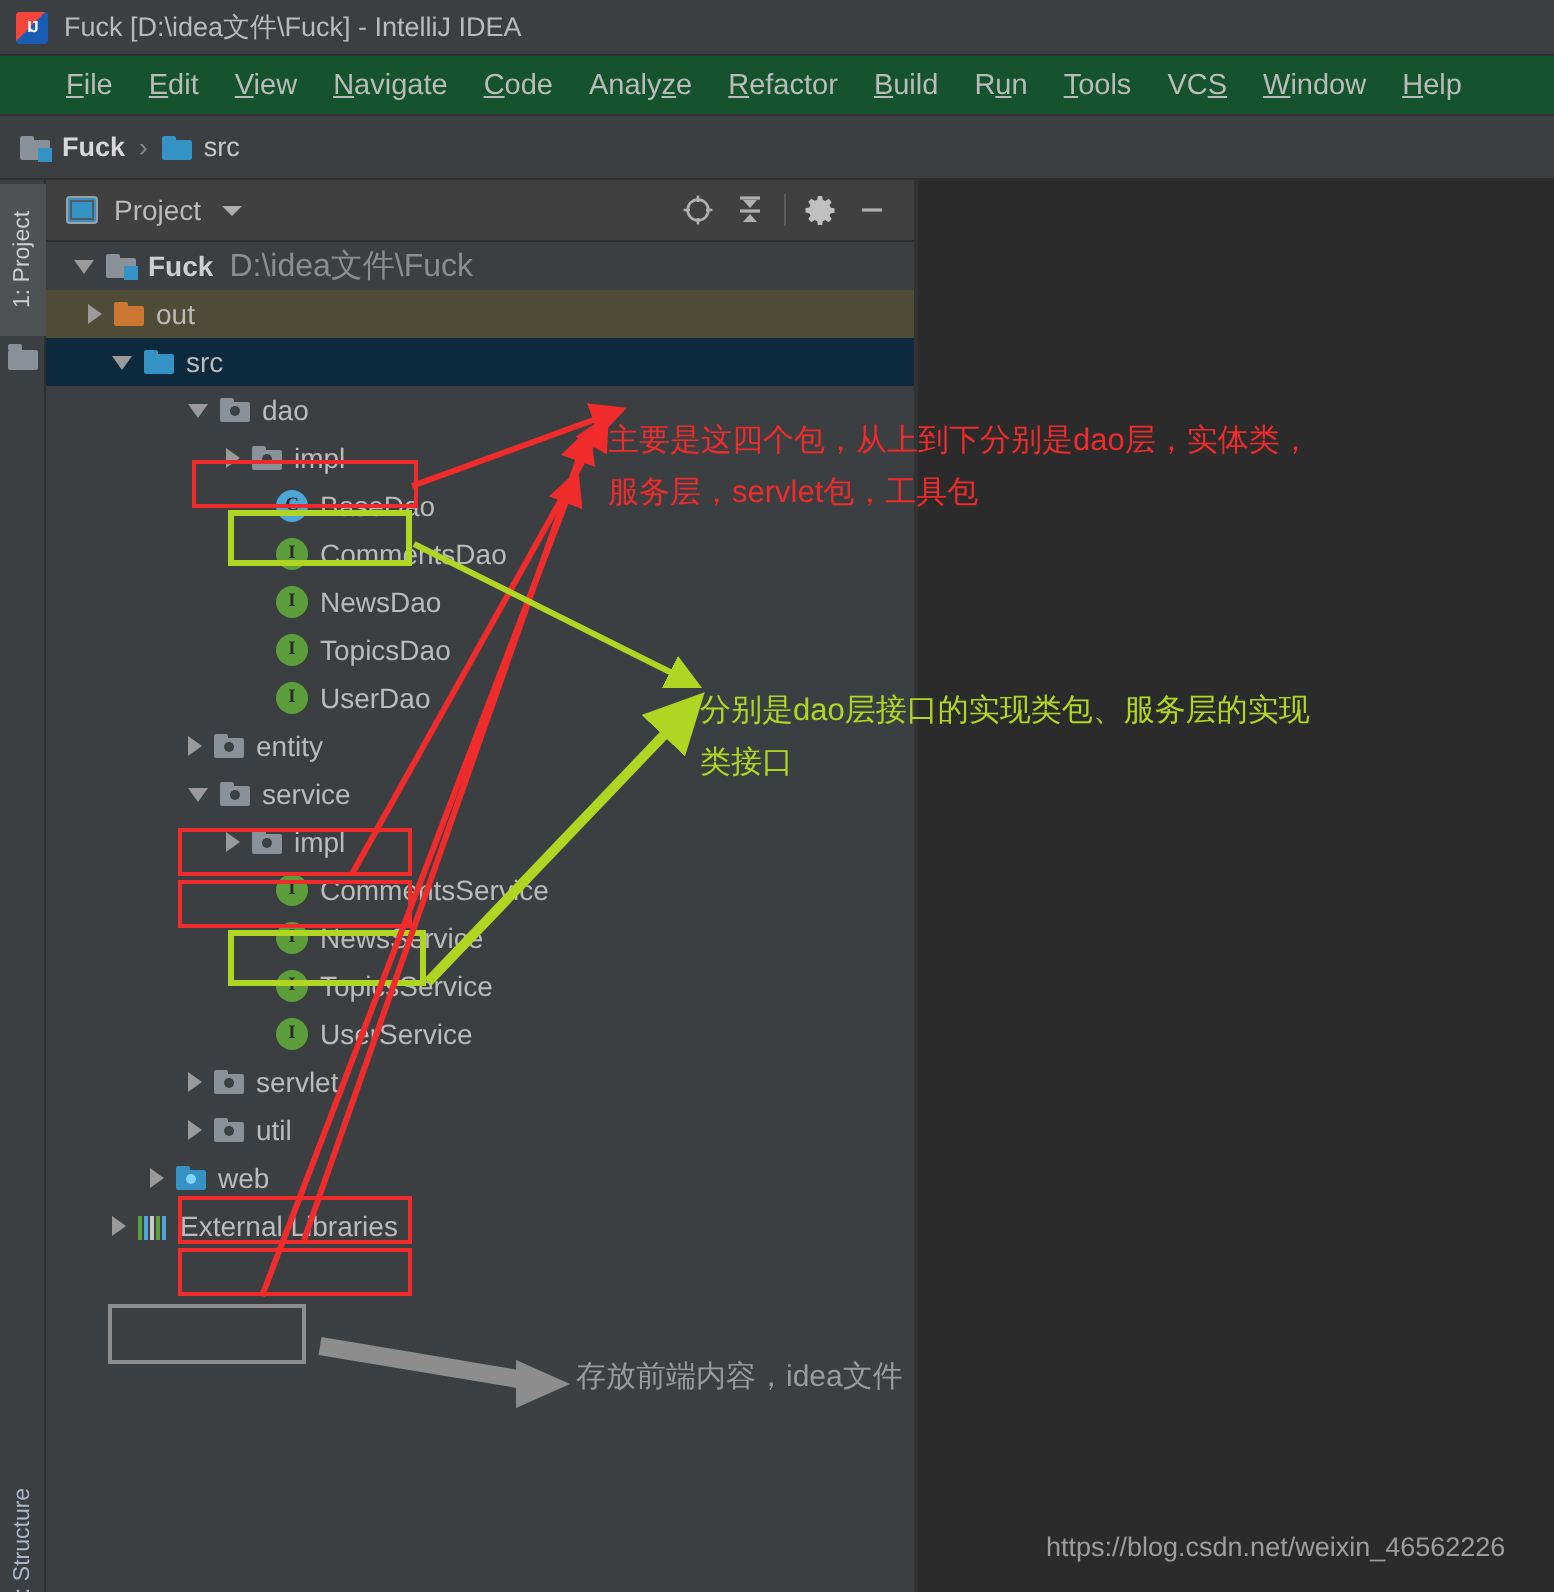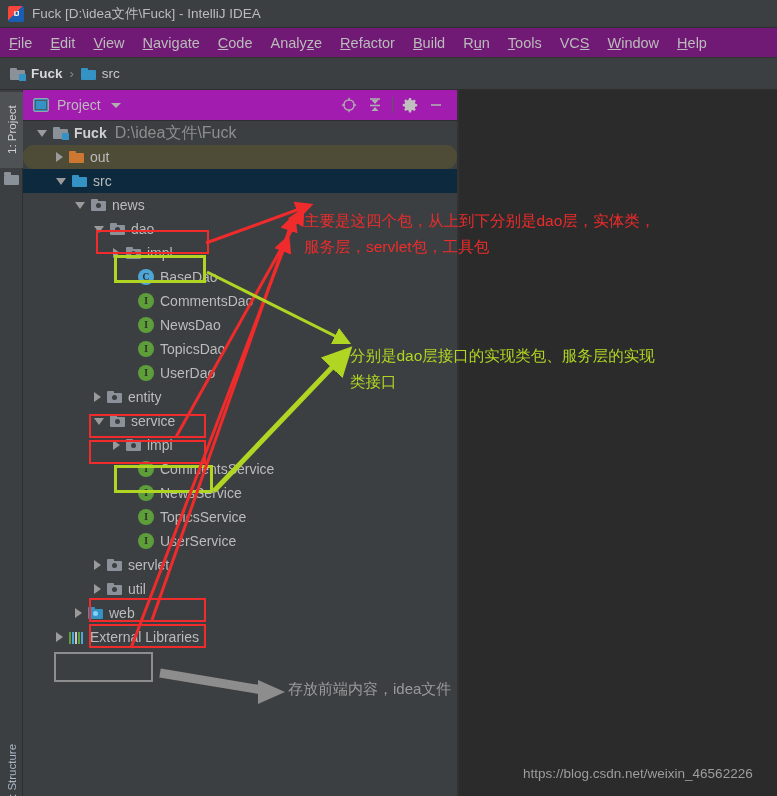--- a/index.html
+++ b/index.html
@@ -27,22 +27,22 @@
     color: #fff; font-size: 8px; font-weight: bold; line-height: 16px;
     text-align: center; letter-spacing: -1px;
   }
   .title-text {
     margin-left: 8px; color: #bbbbbb; font-size: 13.5px; white-space: nowrap;
   }
 
   
   .menubar {
     position: absolute; left: 0; top: 28px; width: 777px; height: 30px;
-    background: #701a75; display: flex; align-items: center;
-    padding-left: 0; border-bottom: 1px solid #323232;
+    background: #14532d; display: flex; align-items: center;
+    padding-left: 24px; border-bottom: 1px solid #323232;
   }
   .menu-item {
     color: #bbbbbb; font-size: 14.5px; padding: 2px 9px; white-space: nowrap;
     cursor: default;
   }
   .menu-item u { text-decoration: underline; }
 
   
   .navbar {
     position: absolute; left: 0; top: 58px; width: 777px; height: 32px;
@@ -81,21 +81,21 @@
   }
   .strip-project { top: 2px; height: 76px; background: #4e5254; color: #d0d0d0; }
   .strip-structure { top: 640px; height: 88px; }
   .strip-icon {
     position: absolute; left: 4px; width: 15px; height: 13px;
   }
 
   
   .toolwin {
     position: absolute; left: 23px; top: 90px; width: 434px; height: 706px;
-    background: #a21caf;
+    background: #404040;
   }
   .tw-header {
     position: absolute; left: 0; top: 0; width: 434px; height: 31px;
     display: flex; align-items: center; padding: 0 8px 0 10px;
     border-bottom: 1px solid #2e2e2e;
   }
   .tw-title { color: #bbbbbb; font-size: 14px; margin-left: 8px; }
   .tw-caret {
     width: 0; height: 0; border-left: 5px solid transparent; border-right: 5px solid transparent;
     border-top: 5px solid #b0b0b0; margin-left: 10px;
@@ -269,44 +269,35 @@
         <div class="row" style="padding-left: 14px;">
           <span class="arrow arrow-down"></span>
           <span class="fold fold-module">
             <span class="body"></span>
             <span class="tab"></span>
             <span class="badge"></span>
           </span>
           <span class="label bold">Fuck</span>
           <span class="sublabel">D:\idea文件\Fuck</span>
         </div>
-        <div class="row out-row" style="padding-left: 33px; border-radius: 11px;">
+        <div class="row out-row" style="padding-left: 21px;">
           <span class="arrow arrow-right"></span>
           <span class="fold fold-orange">
             <span class="body"></span>
             <span class="tab"></span>
           </span>
           <span class="label">out</span>
         </div>
         <div class="row sel-row" style="padding-left: 33px;">
           <span class="arrow arrow-down"></span>
           <span class="fold fold-blue">
             <span class="body"></span>
             <span class="tab"></span>
           </span>
           <span class="label">src</span>
-        </div>
-        <div class="row" style="padding-left: 52px;">
-          <span class="arrow arrow-down"></span>
-          <span class="fold fold-gray">
-            <span class="body"></span>
-            <span class="tab"></span>
-            <span class="dot"></span>
-          </span>
-          <span class="label">news</span>
         </div>
         <div class="row" style="padding-left: 71px;">
           <span class="arrow arrow-down"></span>
           <span class="fold fold-gray">
             <span class="body"></span>
             <span class="tab"></span>
             <span class="dot"></span>
           </span>
           <span class="label">dao</span>
         </div>

